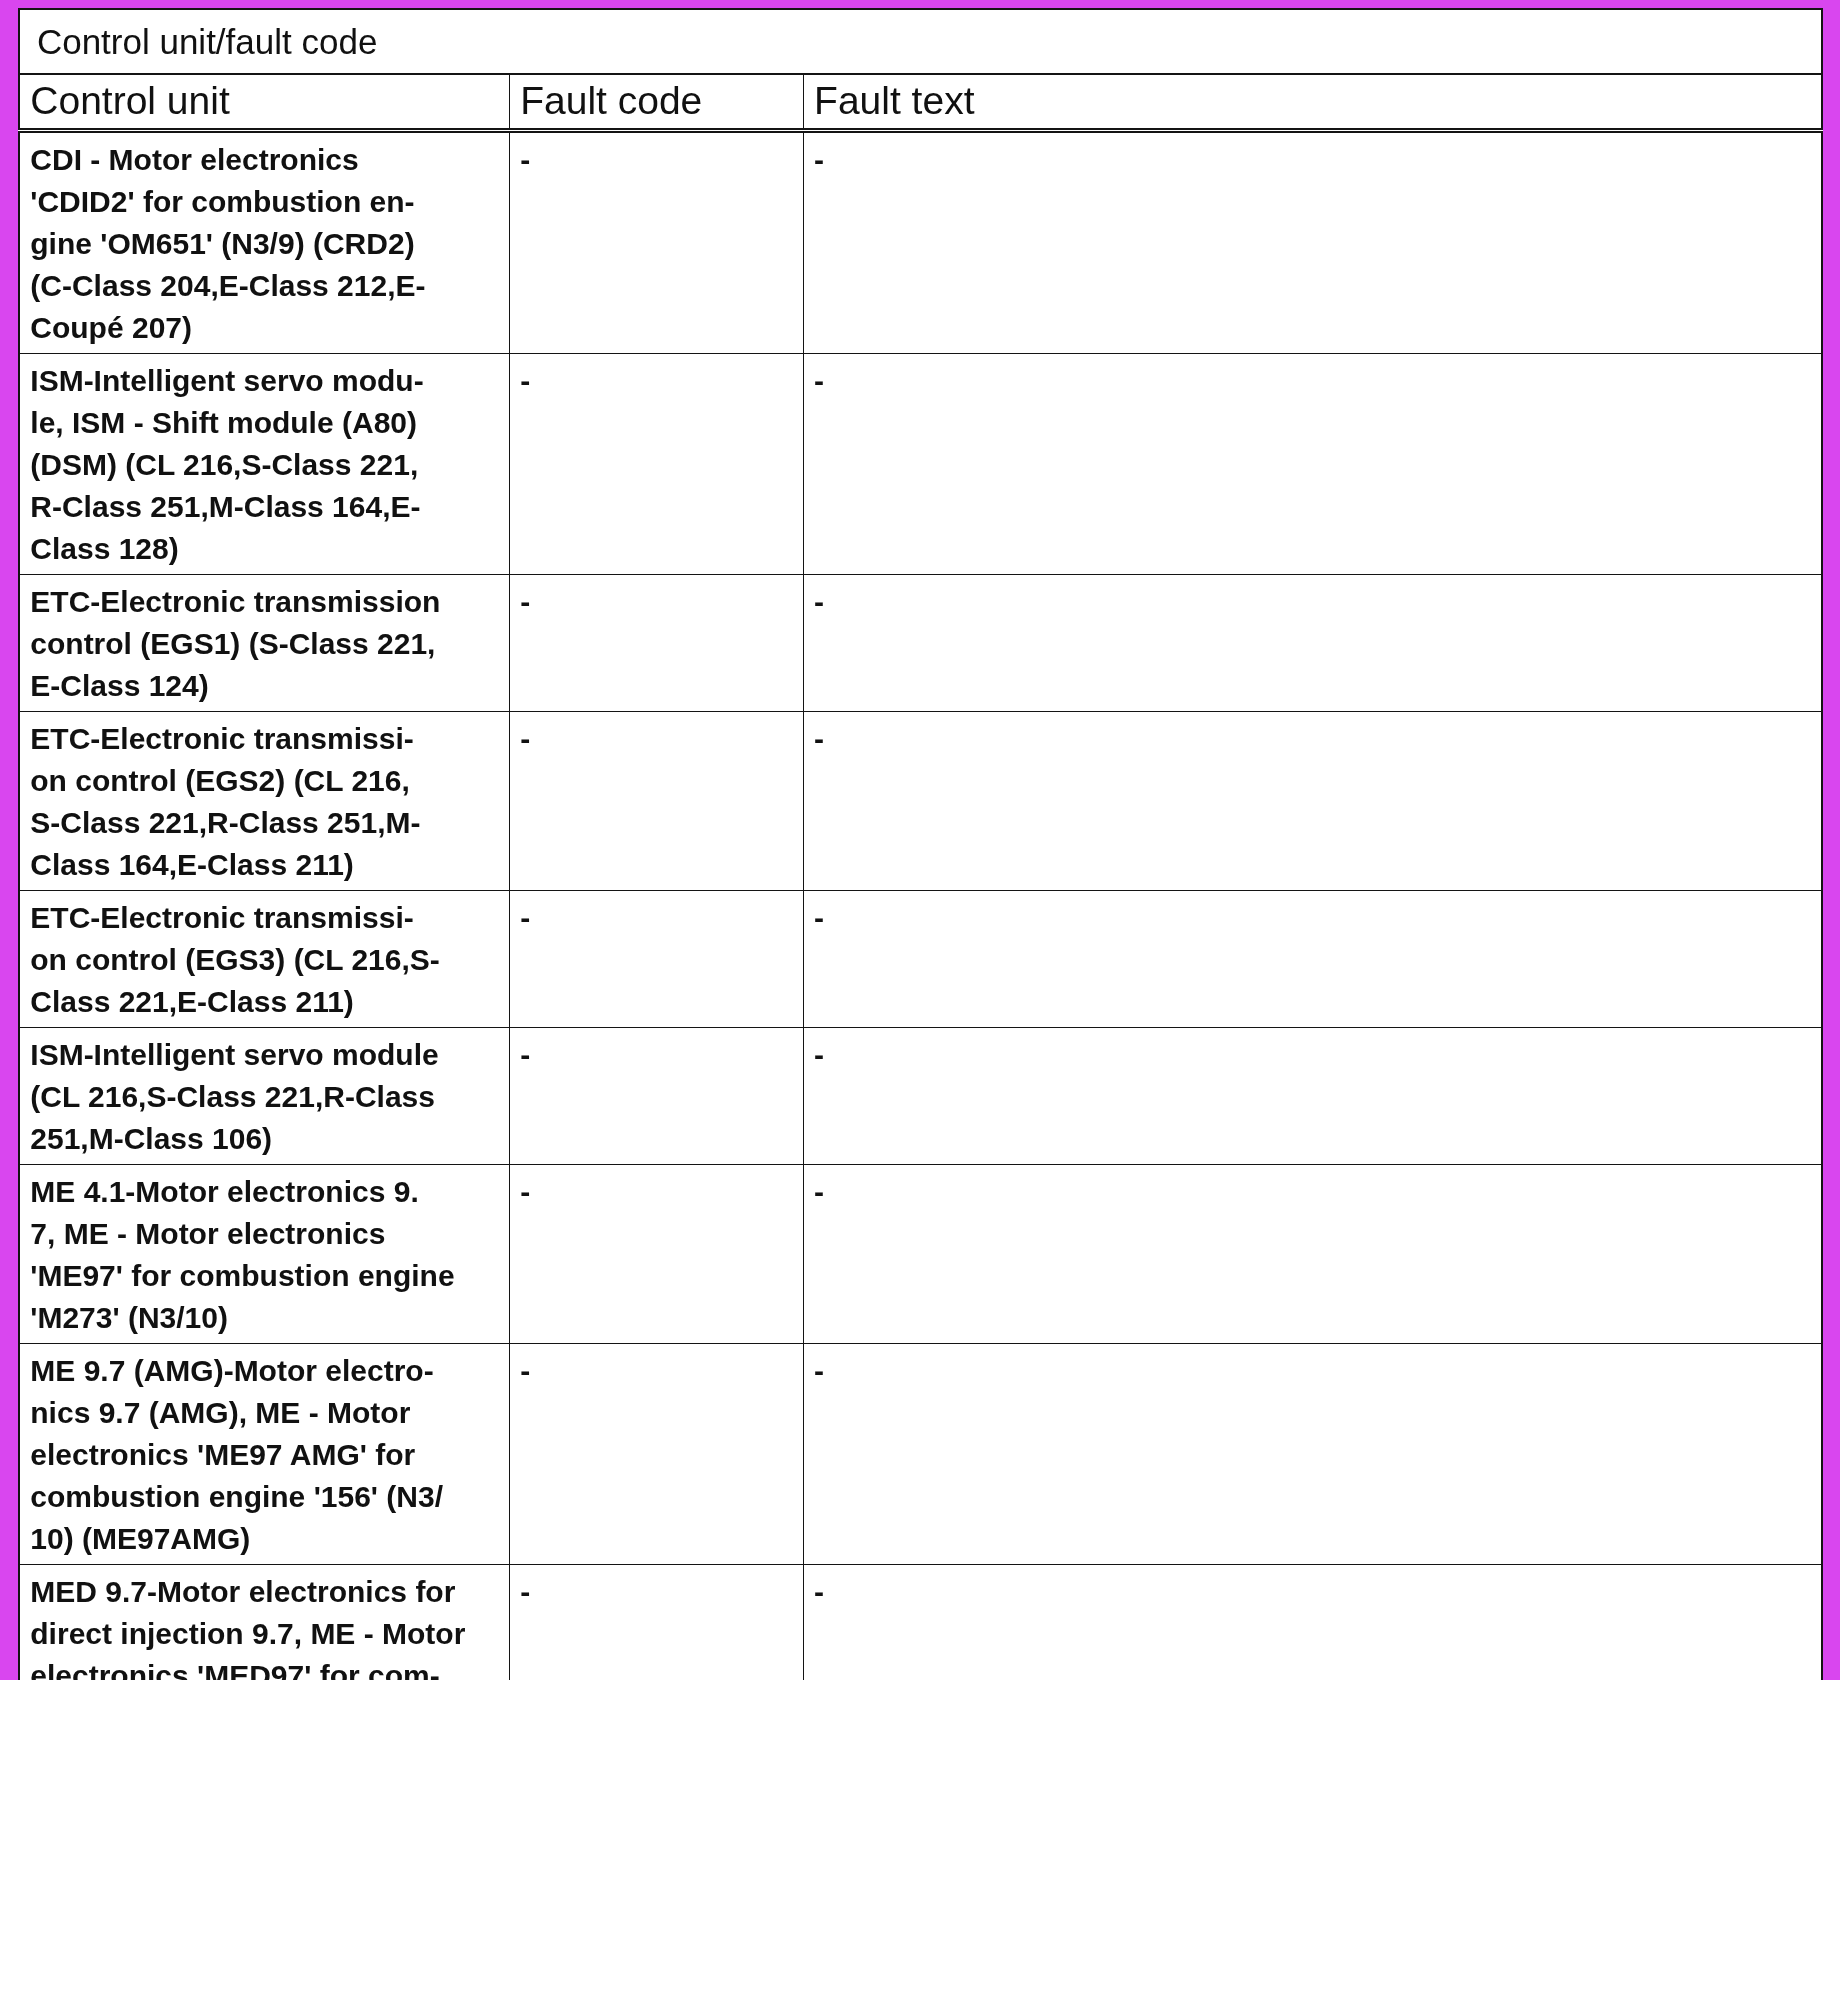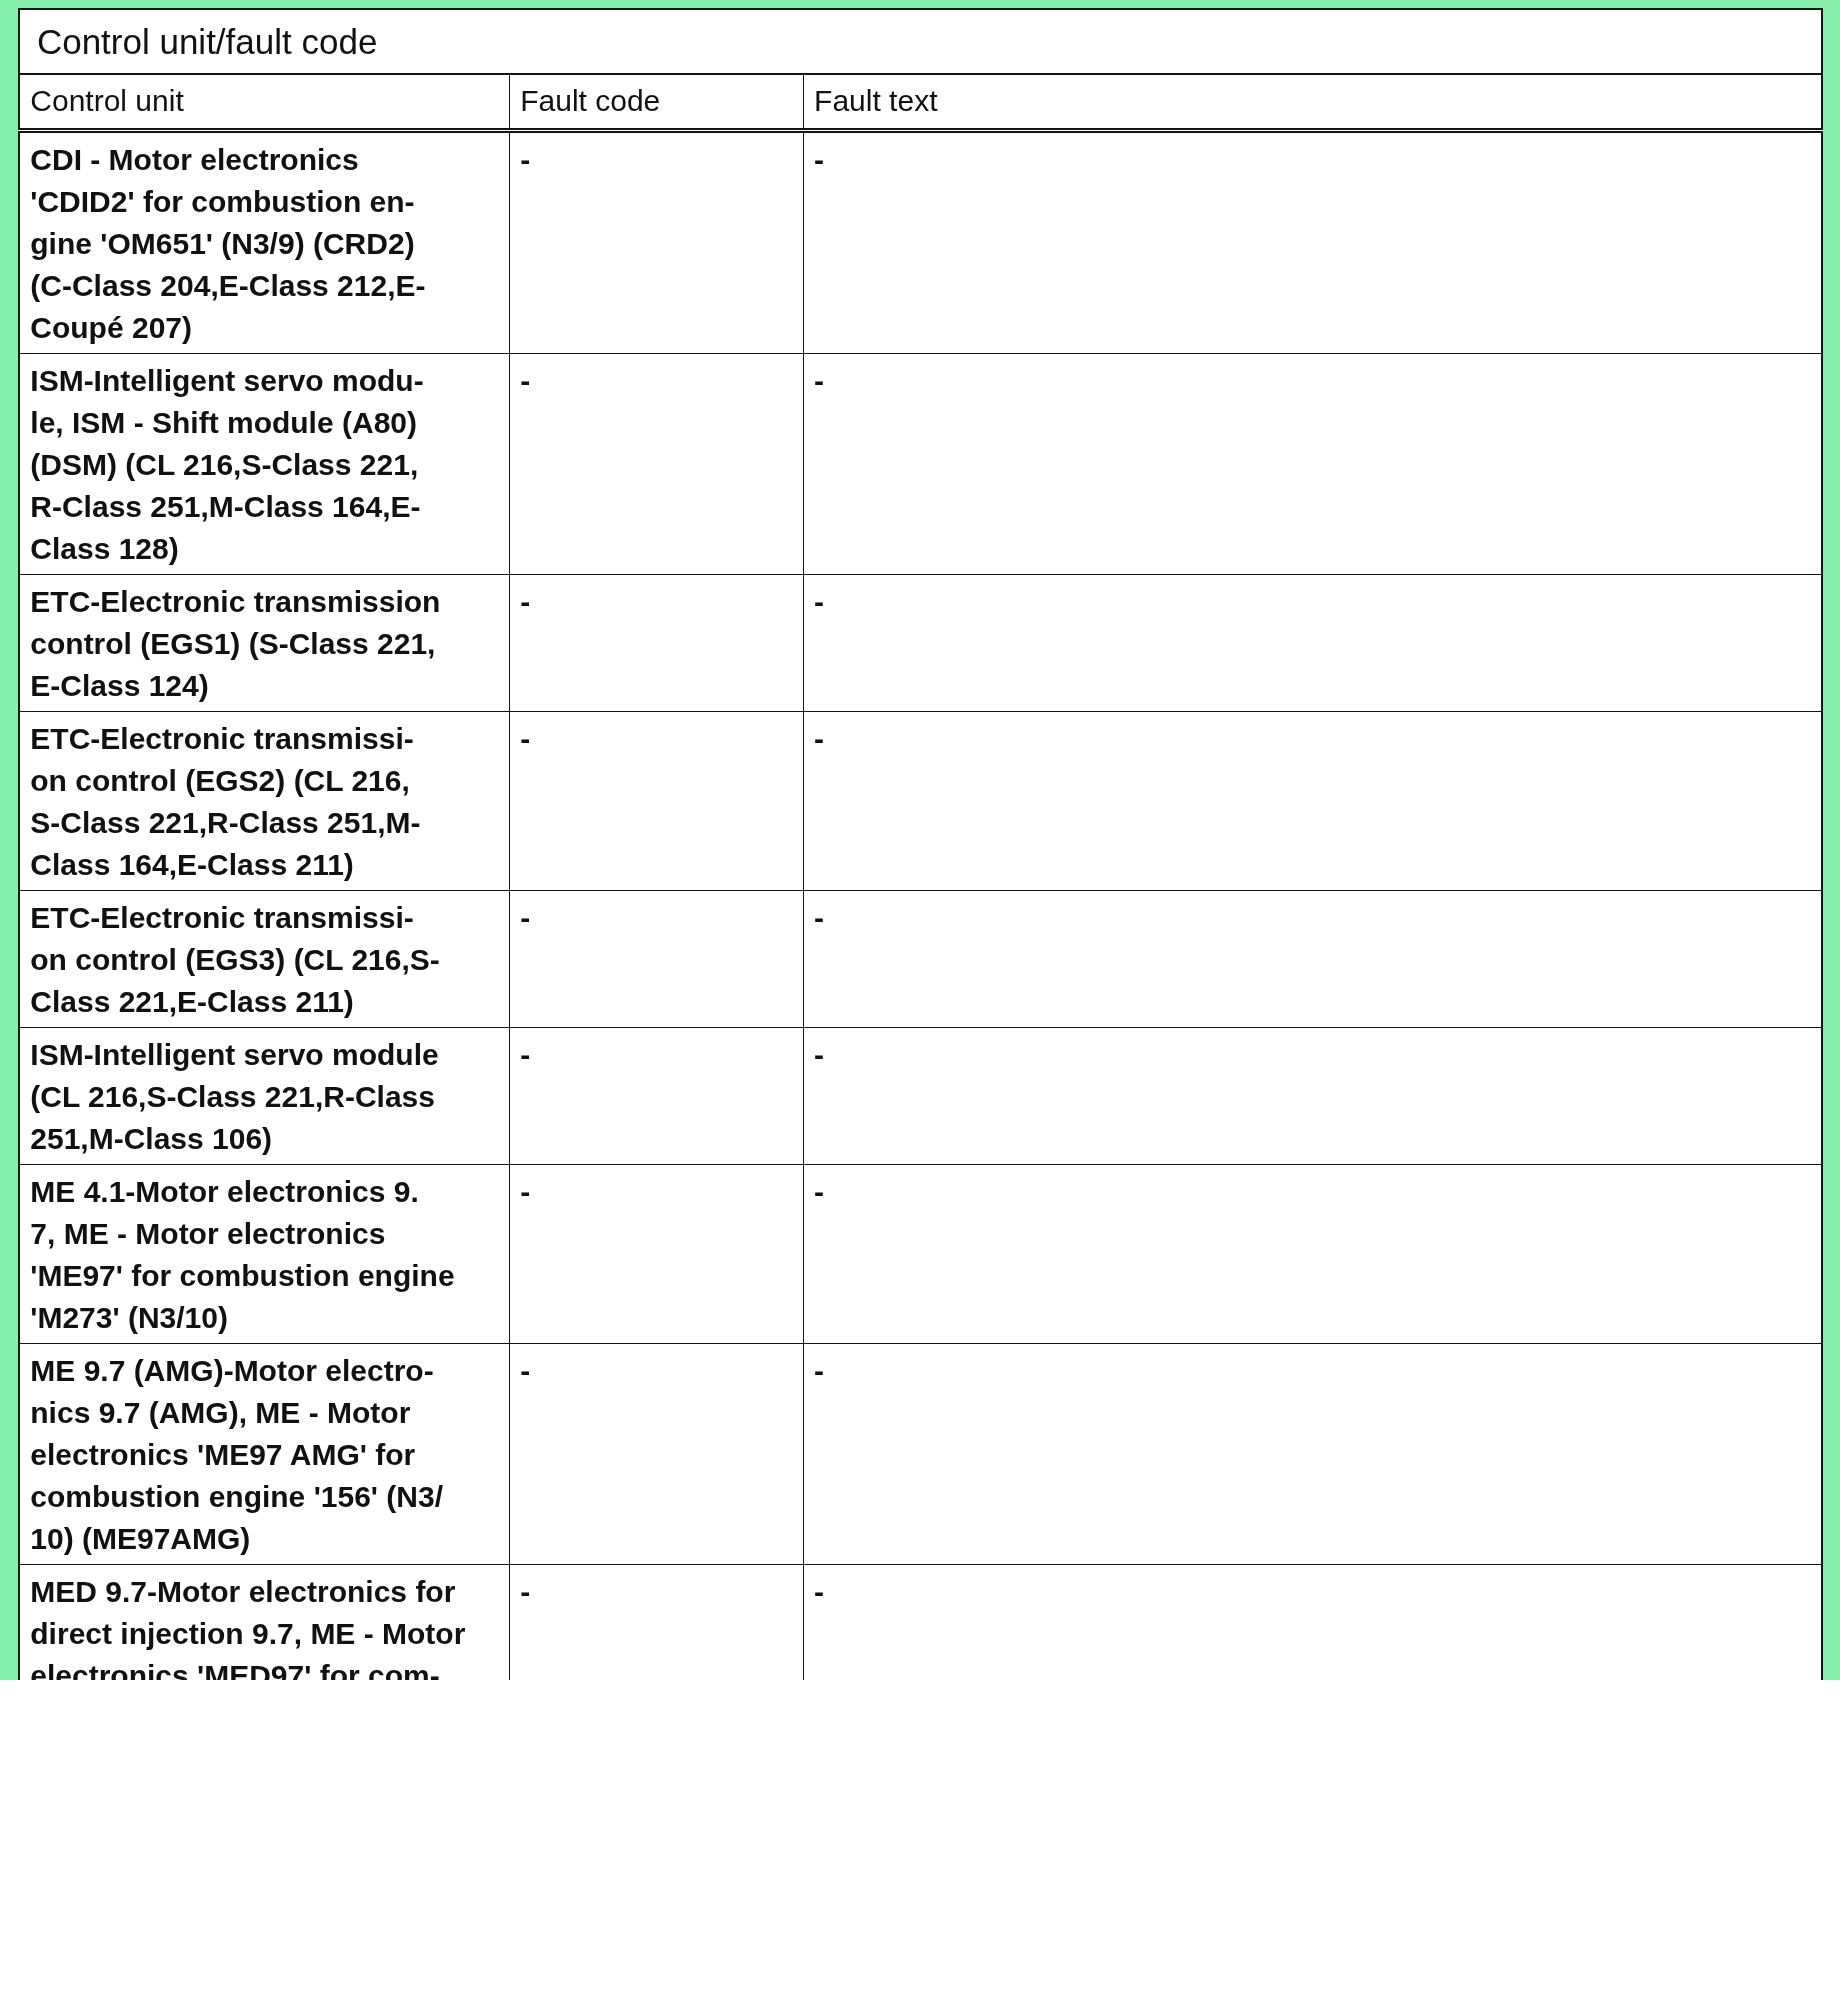--- a/index.html
+++ b/index.html
@@ -5,21 +5,21 @@
   html, body {
     margin: 0;
     padding: 0;
     background: #ffffff;
     font-family: "Liberation Sans", "DejaVu Sans", sans-serif;
     color: #111111;
   }
   .page {
     width: 1840px;
     height: 1680px;
-    background: #86efac;
+    background: #d946ef;
     box-sizing: border-box;
     padding: 8.3px 16.6px 0 18.3px;
   }
   table.fault-table {
     border-collapse: collapse;
     table-layout: fixed;
     width: 1805px;
     background: #ffffff;
   }
   table.fault-table col.c1 { width: 27.2%; }
@@ -47,21 +47,21 @@
   tr.title-row td {
     font-size: 35px;
     line-height: 42px;
     padding: 10.8px 13.3px 10px 16.6px;
     font-weight: normal;
     border-bottom: 2.5px solid #141414;
   }
 
   
   tr.header-row th {
-    font-size: 30px;
+    font-size: 39px;
     line-height: 35px;
     font-weight: normal;
     padding: 8.3px 8.3px 10px 10px;
     border-bottom: 5.8px double #141414;
   }
 
   
   tr.data-row td {
     font-size: 30px;
     line-height: 42px;

